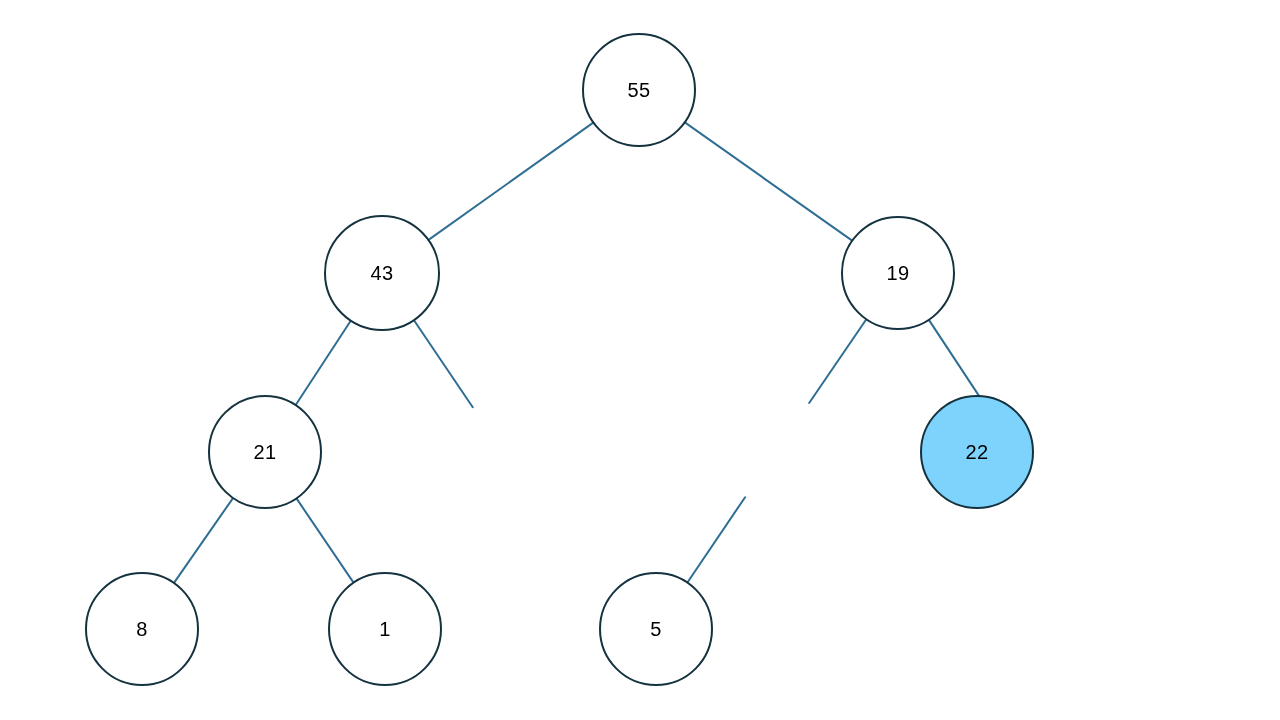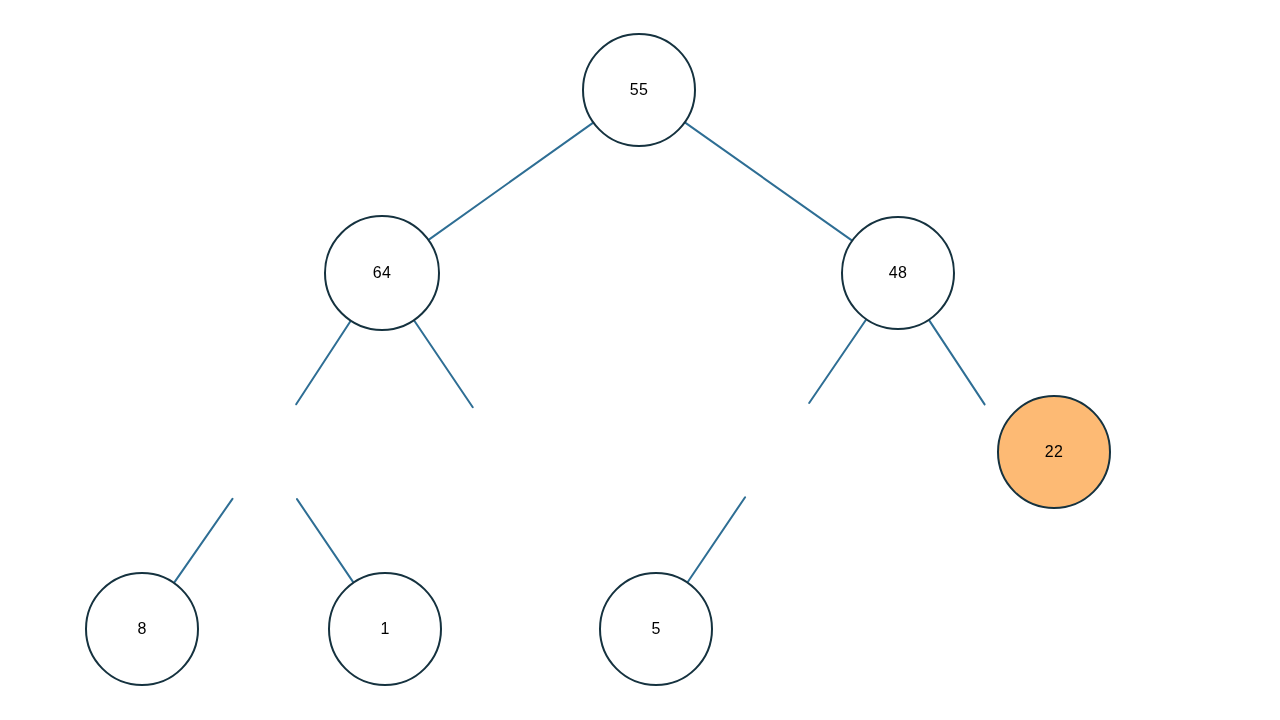--- a/index.html
+++ b/index.html
@@ -37,21 +37,21 @@
     position: absolute;
     box-sizing: border-box;
     border-radius: 50%;
     background: #ffffff;
     display: flex;
     align-items: center;
     justify-content: center;
   }
   .node-label {
     font-family: "Liberation Sans", sans-serif;
-    font-size: 16px;
+    font-size: 20px;
     line-height: 1;
     color: #000000;
     letter-spacing: 0.3px;
     user-select: none;
   }
 </style>
 </head>
 <body>
 
 <div id="tree-canvas">
@@ -64,26 +64,29 @@
       <line x1="929.3720740003881" y1="320.58984106838534" x2="984.6279259996119" y2="404.41015893161466" stroke="#2e6e94" stroke-width="2" stroke-linecap="round"></line>
       <line x1="232.47257289391297" y1="498.80776095753987" x2="174.52742710608703" y2="582.1922390424601" stroke="#2e6e94" stroke-width="2" stroke-linecap="round"></line>
       <line x1="296.9860233204555" y1="499.1793843976718" x2="353.0139766795445" y2="581.8206156023282" stroke="#2e6e94" stroke-width="2" stroke-linecap="round"></line>
       <line x1="745.0783377017266" y1="497.222954970173" x2="687.9216622982734" y2="581.7770450298269" stroke="#2e6e94" stroke-width="2" stroke-linecap="round"></line>
     </svg>
   <div id="node-layer">
       <div class="tree-node" style="left: 582px; top: 33px; width: 114px; height: 114px; border: 2px solid rgb(21, 50, 63); background: rgb(255, 255, 255);">
         <span class="node-label" style="color: rgb(0, 0, 0);">55</span>
       </div>
       <div class="tree-node" style="left: 324px; top: 215px; width: 116px; height: 116px; border: 2px solid rgb(21, 50, 63); background: rgb(255, 255, 255);">
-        <span class="node-label" style="color: rgb(0, 0, 0);">64</span>
+        <span class="node-label" style="color: rgb(0, 0, 0);">43</span>
       </div>
       <div class="tree-node" style="left: 841px; top: 216px; width: 114px; height: 114px; border: 2px solid rgb(21, 50, 63); background: rgb(255, 255, 255);">
-        <span class="node-label" style="color: rgb(0, 0, 0);">48</span>
+        <span class="node-label" style="color: rgb(0, 0, 0);">19</span>
       </div>
-      <div class="tree-node" style="left: 997px; top: 395px; width: 114px; height: 114px; border: 2px solid rgb(21, 50, 63); background: #fdba74;">
+      <div class="tree-node" style="left: 208px; top: 395px; width: 114px; height: 114px; border: 2px solid rgb(21, 50, 63); background: rgb(255, 255, 255);">
+        <span class="node-label" style="color: rgb(0, 0, 0);">21</span>
+      </div>
+      <div class="tree-node" style="left: 920px; top: 395px; width: 114px; height: 114px; border: 2px solid rgb(21, 50, 63); background: #7dd3fc;">
         <span class="node-label" style="color: rgb(0, 0, 0);">22</span>
       </div>
       <div class="tree-node" style="left: 85px; top: 572px; width: 114px; height: 114px; border: 2px solid rgb(21, 50, 63); background: rgb(255, 255, 255);">
         <span class="node-label" style="color: rgb(0, 0, 0);">8</span>
       </div>
       <div class="tree-node" style="left: 328px; top: 572px; width: 114px; height: 114px; border: 2px solid rgb(21, 50, 63); background: rgb(255, 255, 255);">
         <span class="node-label" style="color: rgb(0, 0, 0);">1</span>
       </div>
       <div class="tree-node" style="left: 599px; top: 572px; width: 114px; height: 114px; border: 2px solid rgb(21, 50, 63); background: rgb(255, 255, 255);">
         <span class="node-label" style="color: rgb(0, 0, 0);">5</span>

